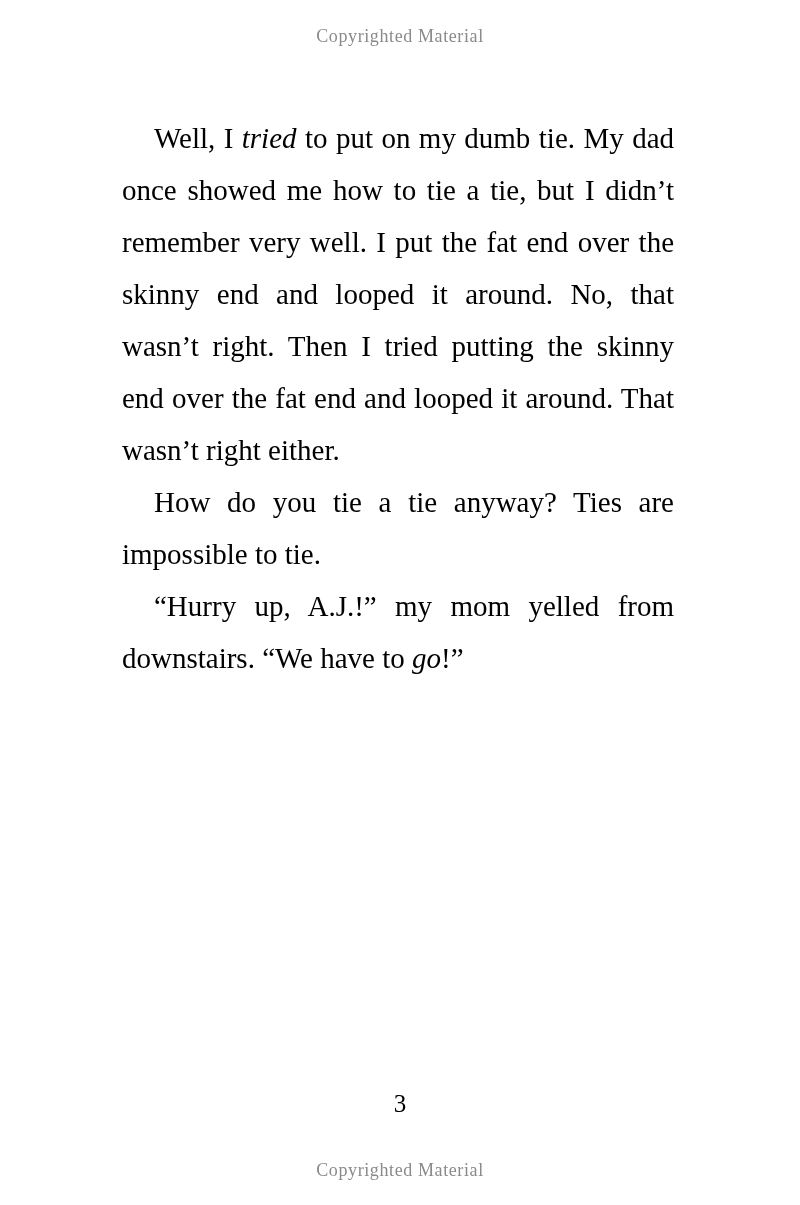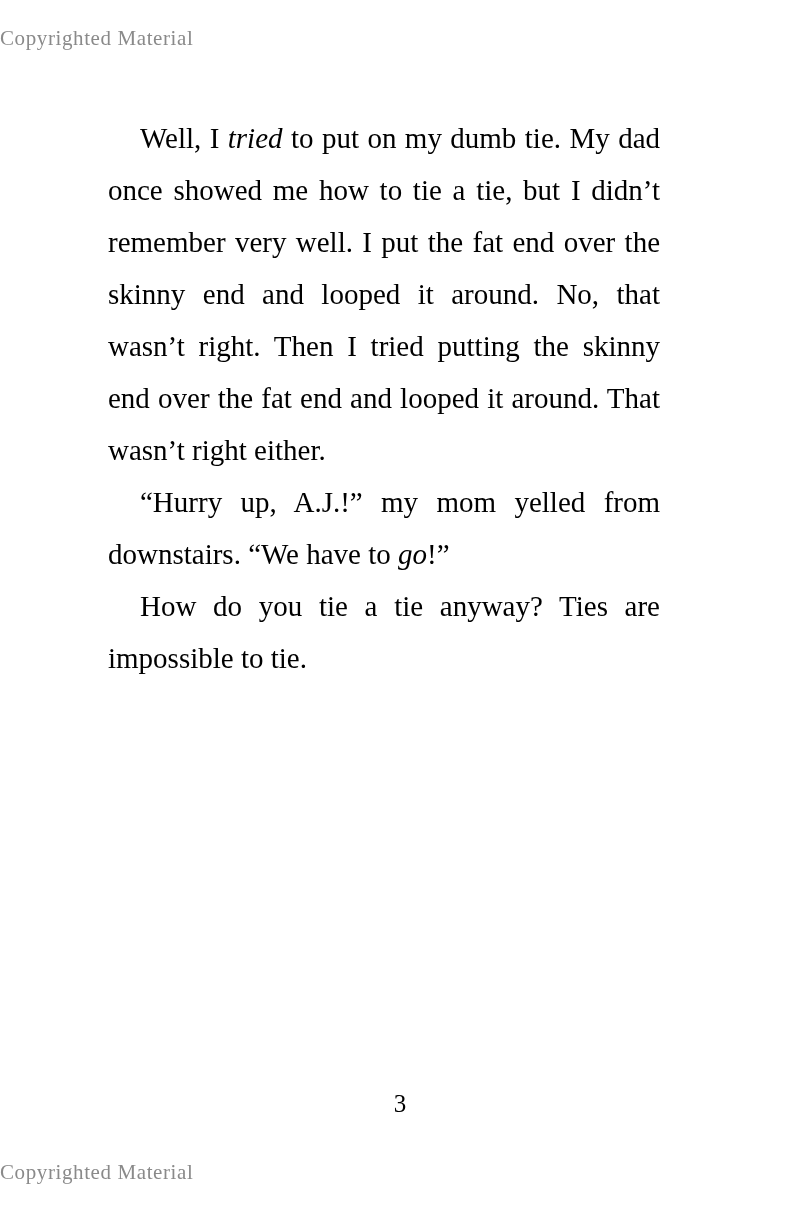--- a/index.html
+++ b/index.html
@@ -18,35 +18,35 @@
   .page {
     width: 800px;
     height: 1205px;
     position: relative;
     box-sizing: border-box;
   }
   .watermark {
     position: absolute;
     left: 0;
     width: 100%;
-    text-align: left;
+    text-align: center;
     font-family: "Liberation Serif", "DejaVu Serif", serif;
-    font-size: 21px;
+    font-size: 18px;
     letter-spacing: 0.6px;
     color: #8a8a8a;
   }
   .watermark-top {
     top: 26px;
   }
   .watermark-bottom {
     top: 1160px;
   }
   .body-text {
     position: absolute;
-    left: 108px;
+    left: 122px;
     top: 112px;
     width: 552px;
   }
   .body-text p {
     margin: 0;
     text-indent: 32px;
     text-align: justify;
     font-size: 29px;
     line-height: 52px;
     font-family: "Liberation Serif", "DejaVu Serif", serif;
@@ -72,21 +72,21 @@
 </style>
 </head>
 <body>
 
 <div class="page">
 
   <div class="watermark watermark-top">Copyrighted Material</div>
 
   <div class="body-text">
     <p id="para-1"><span>Well, I </span><em>tried</em><span> to put on my dumb tie. My dad once showed me how to tie a tie, but I didn’t remember very well. I put the fat end over the skinny end and looped it around. No, that wasn’t right. Then I tried putting the skinny end over the fat end and looped it around. That wasn’t right either.</span></p>
+    <p id="para-2" class="last-line-natural"><span>How do you tie a tie anyway? Ties are impossible to tie.</span></p>
     <p id="para-3" class="last-line-natural"><span>“Hurry up, A.J.!” my mom yelled from downstairs. “We have to </span><em>go</em><span>!”</span></p>
-    <p id="para-2" class="last-line-natural"><span>How do you tie a tie anyway? Ties are impossible to tie.</span></p>
   </div>
 
   <div class="folio">3</div>
 
   <div class="watermark watermark-bottom">Copyrighted Material</div>
 
 </div>
 
 </body></html>

